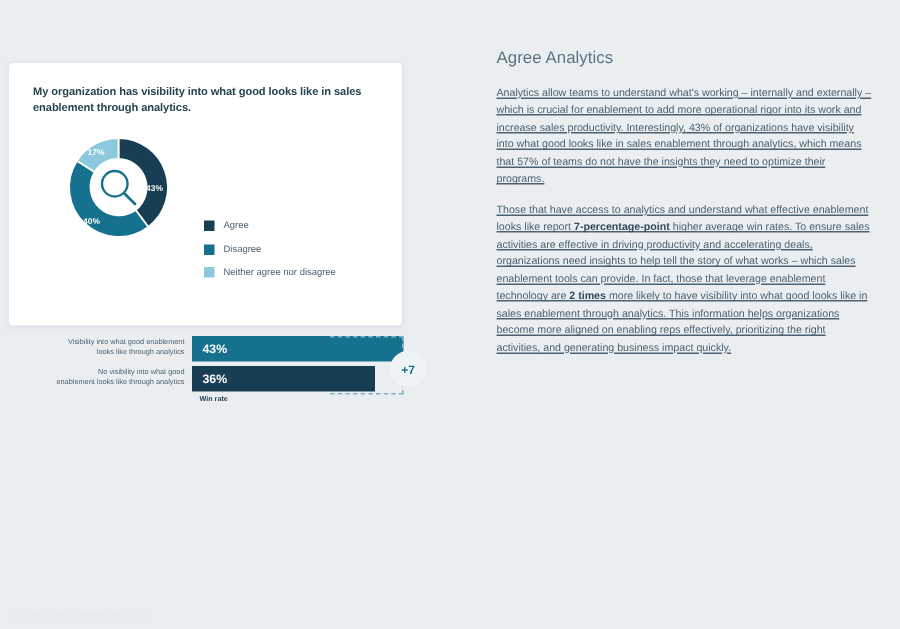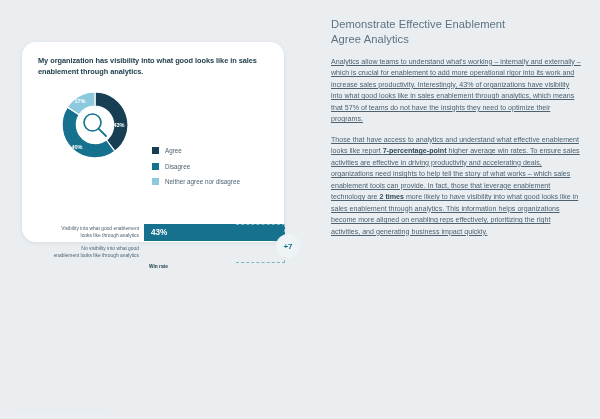--- a/index.html
+++ b/index.html
@@ -10,24 +10,24 @@
     color:#4c6272;
     position:relative;
     overflow:hidden;
   }
 
   
   .page { position:absolute; inset:0; }
 
   .card {
     position:absolute;
-    left:22px; top:42px;
-    width:262px; height:200px;
+    left:6px; top:42px;
+    width:262px; height:175px;
     background:#ffffff;
-    border-radius:14px;
+    border-radius:3px;
     box-shadow:0 1px 4px rgba(40,70,90,0.10);
     padding:14px 16px 0 16px;
   }
 
   .card-title {
     font-size:7.4px;
     font-weight:bold;
     line-height:1.45;
     color:#24424f;
     letter-spacing:-0.05px;
@@ -235,36 +235,39 @@
         </div>
         <div class="bar-track">
           <div class="bar bar-a">43%</div>
         </div>
       </div>
       <div class="bar-row">
         <div class="bar-label">
           <span>No visibility into what good</span>
           <span>enablement looks like through analytics</span>
         </div>
+        <div class="bar-track">
+          <div class="bar bar-b">36%</div>
+        </div>
       </div>
       <div class="axis-caption">Win rate</div>
     </div>
 
     <div class="delta-wrap">
       <div class="dash-line dash-top"></div>
       <div class="dash-line dash-bottom"></div>
       <div class="dash-v"></div>
       <div class="delta-badge">+7</div>
     </div>
 
   </div>
 
   <div class="content">
     <div class="content-title">
-      <span>Demonstrate Effective Enablement</span><br>
+      <br>
       <span>Agree Analytics</span>
     </div>
 
     <p class="para">Analytics allow teams to understand what's working – internally and externally – which is crucial for enablement to add more operational rigor into its work and increase sales productivity. Interestingly, 43% of organizations have visibility into what good looks like in sales enablement through analytics, which means that 57% of teams do not have the insights they need to optimize their programs.</p>
 
     <p class="para"><span>Those that have access to analytics and understand what effective enablement looks like report </span><b>7-percentage-point</b><span> higher average win rates. To ensure sales activities are effective in driving productivity and accelerating deals, organizations need insights to help tell the story of what works – which sales enablement tools can provide. In fact, those that leverage enablement technology are </span><b>2 times</b><span> more likely to have visibility into what good looks like in sales enablement through analytics. This information helps organizations become more aligned on enabling reps effectively, prioritizing the right activities, and generating business impact quickly.</span></p>
   </div>
 
   <div class="footer">17   State of Sales Enablement Report 2023</div>
 

